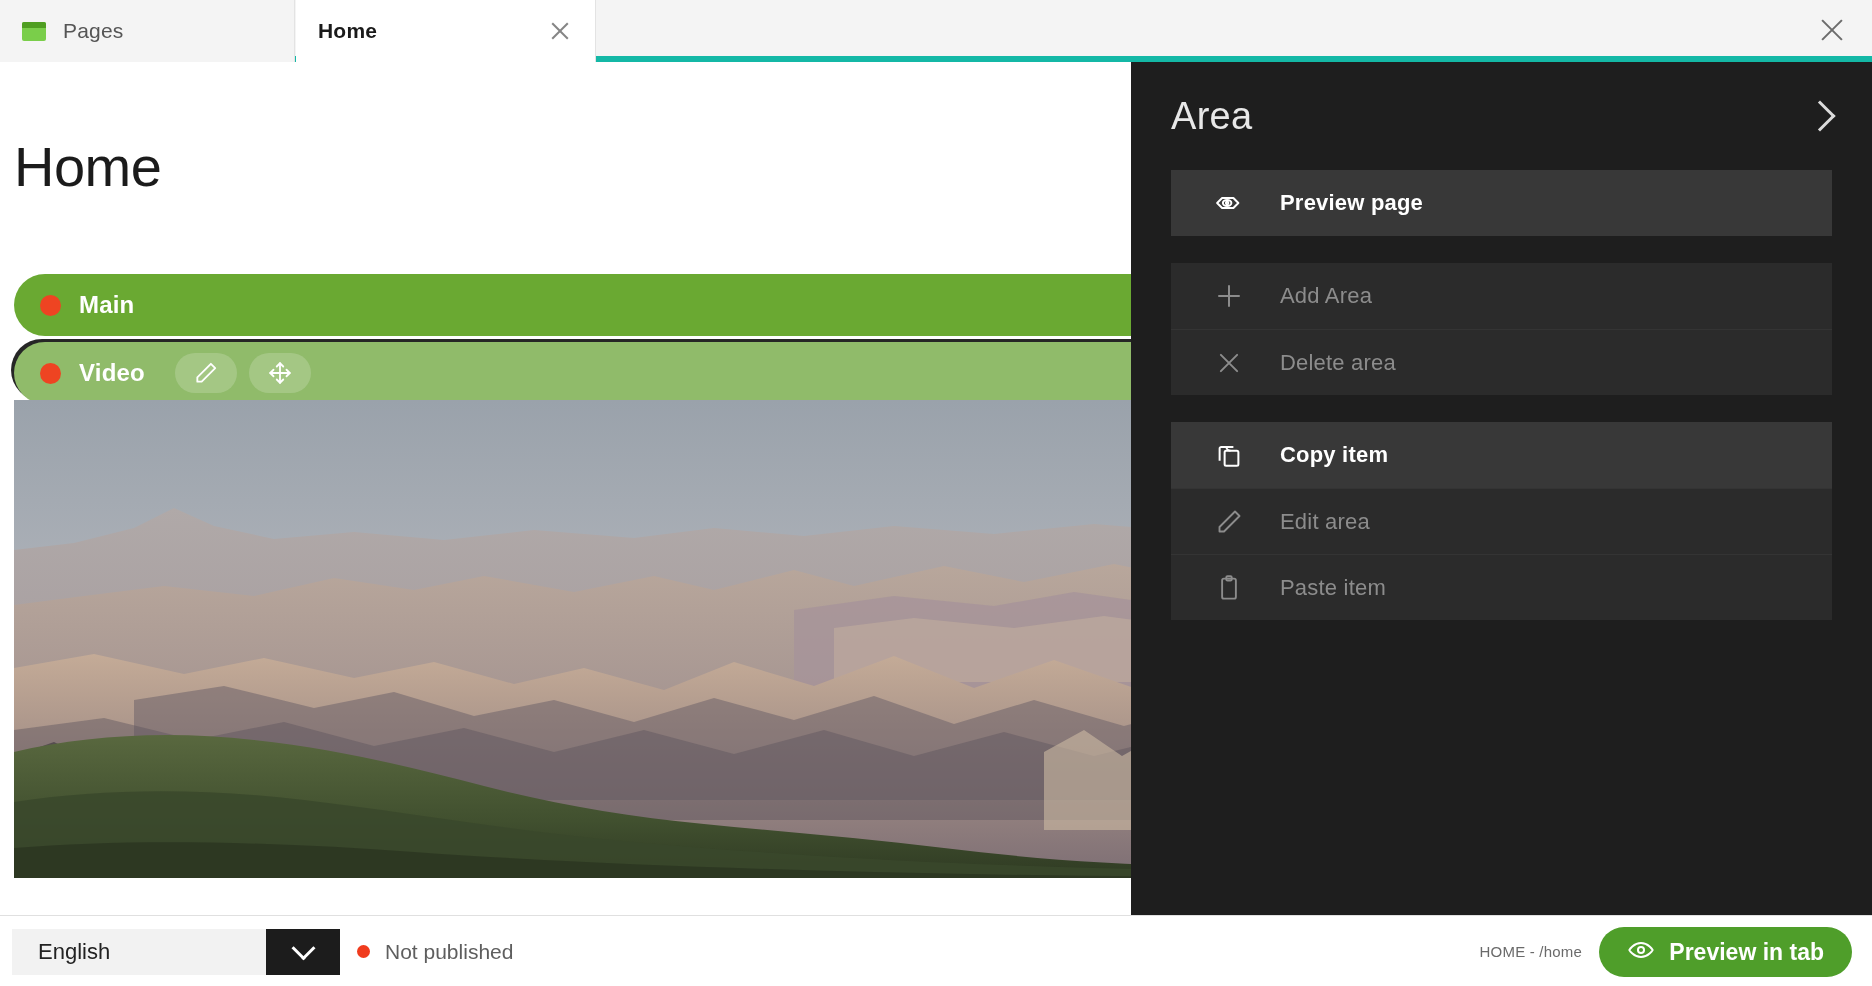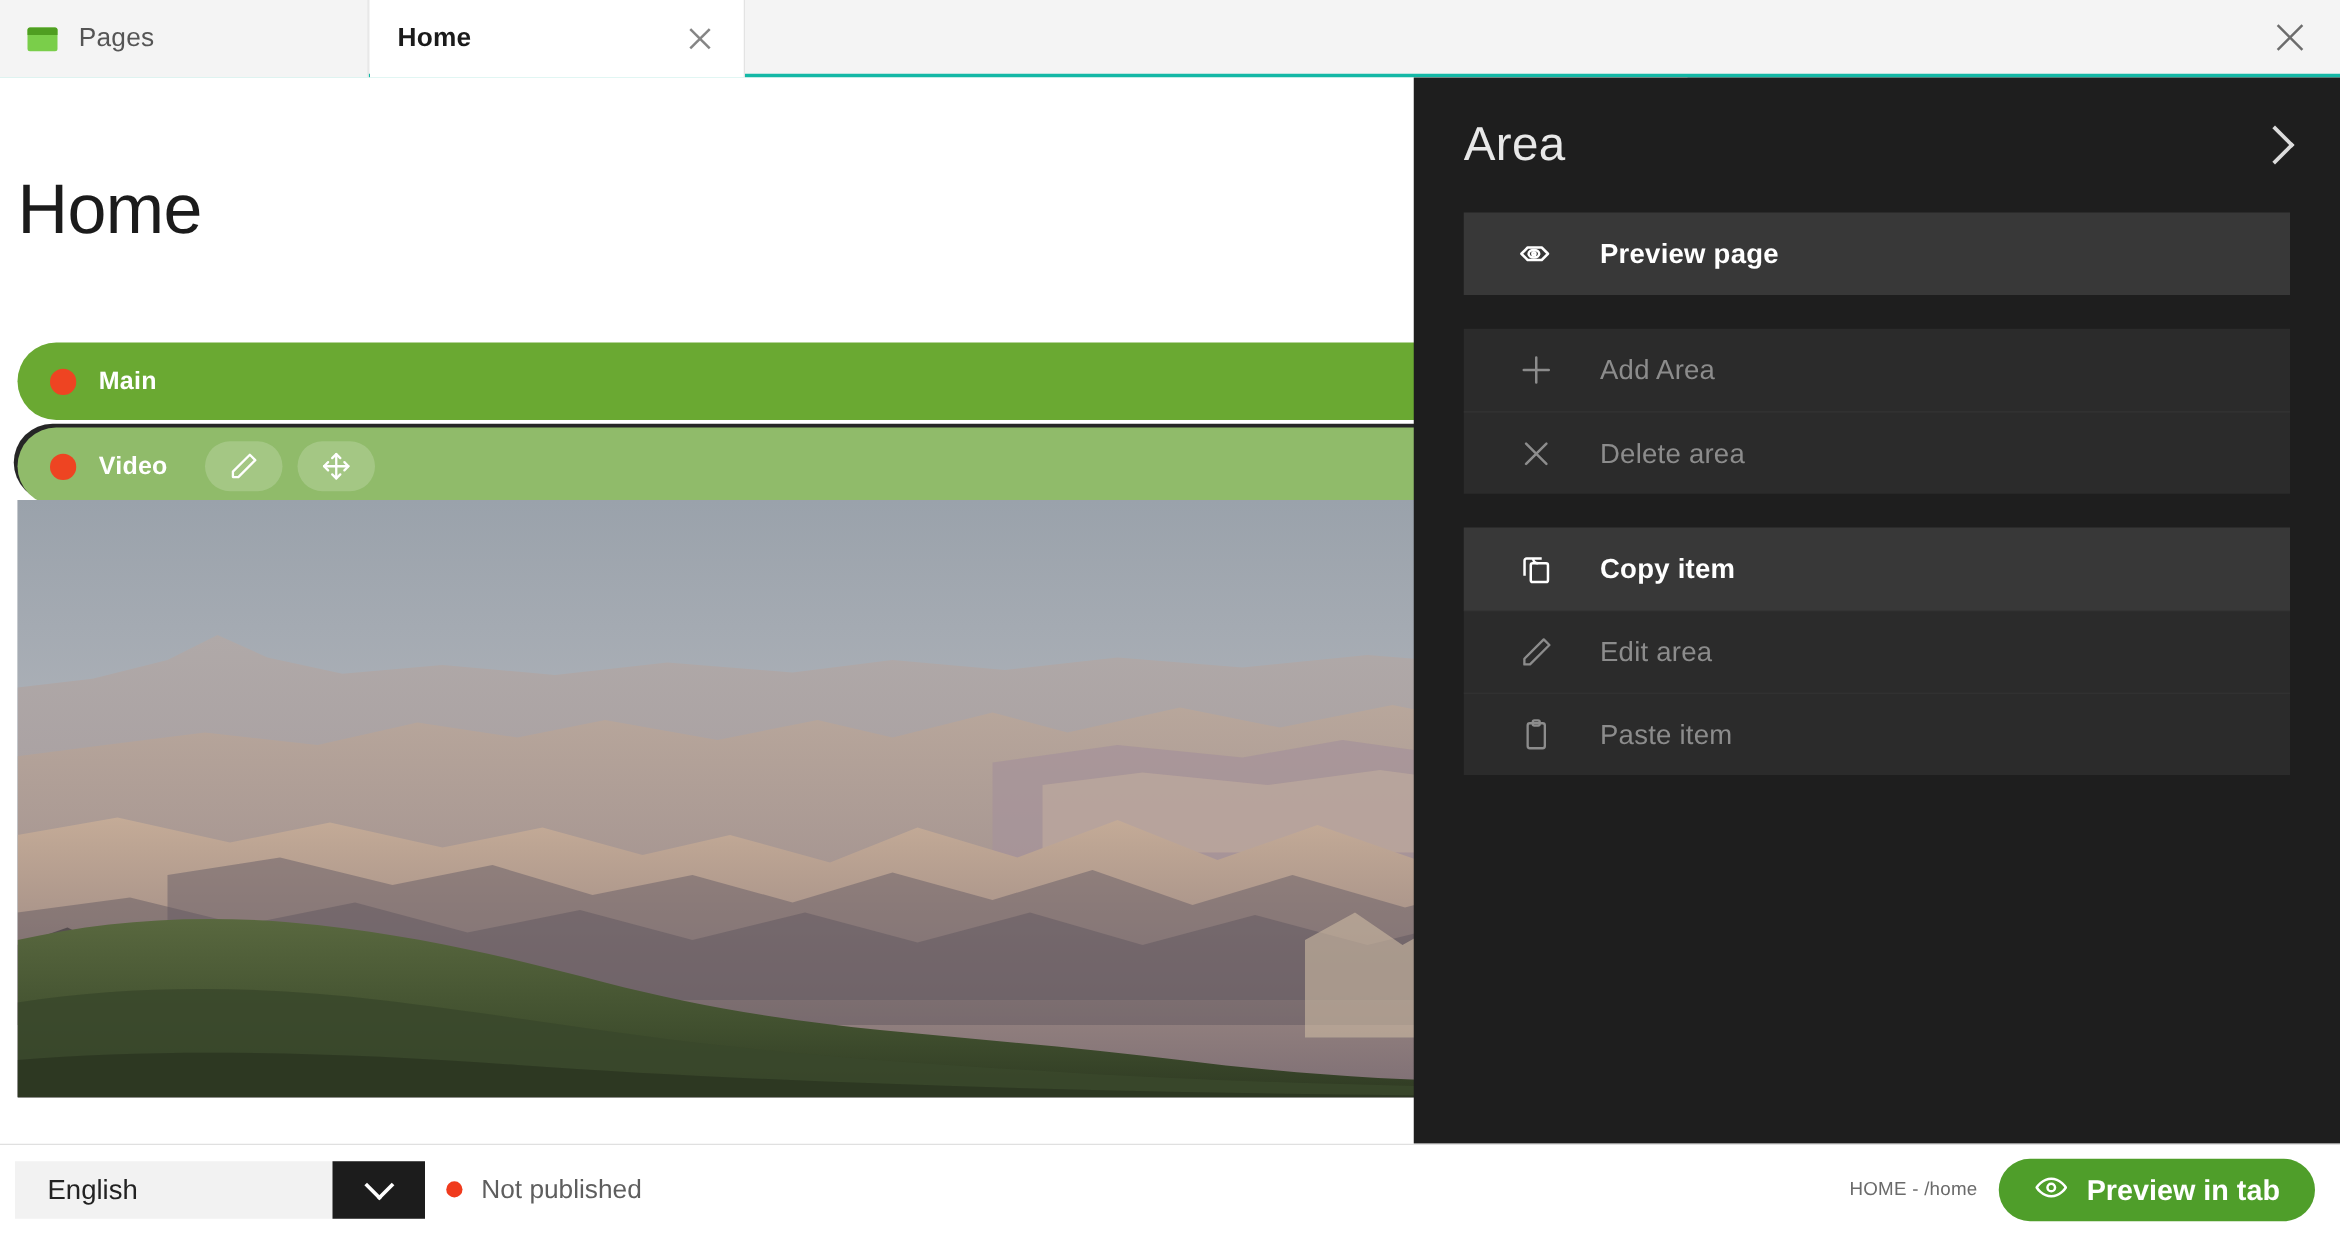--- a/index.html
+++ b/index.html
@@ -13,21 +13,21 @@
     position: relative;
     width: 1872px; height: 986px;
     background: #ffffff;
   }
 
   
   .tabbar {
     position: absolute; left: 0; top: 0;
     width: 1872px; height: 62px;
     background: #f4f4f4;
-    border-bottom: 3px solid #14b8a6;
+    border-bottom: 6px solid #14b8a6;
   }
   .tab {
     position: absolute; top: 0; height: 62px;
     display: flex; align-items: center;
     padding: 0 22px;
   }
   .tab-pages {
     left: 0; width: 295px;
     background: #f4f4f4;
     border-right: 1px solid #e3e3e3;
@@ -99,21 +99,21 @@
     display: flex; align-items: center;
     padding-left: 26px; gap: 18px;
     color: #ffffff;
   }
   .bar-main  { top: 212px; background: #6aa932; }
   .bar-video { top: 280px; background: #90bb6a; box-shadow: -3px -3px 0 0 rgba(0,0,0,.85); }
   .bar-dot {
     width: 21px; height: 21px; border-radius: 50%;
     background: #ee4422; flex: 0 0 auto;
   }
-  .bar-label { font-size: 20px; font-weight: bold; letter-spacing: .2px; }
+  .bar-label { font-size: 24px; font-weight: bold; letter-spacing: .2px; }
   .bar-actions { display: flex; gap: 12px; margin-left: 12px; }
   .bar-btn {
     width: 62px; height: 40px; border-radius: 20px;
     background: rgba(255,255,255,.18);
     display: flex; align-items: center; justify-content: center;
     cursor: pointer;
   }
   .bar-btn svg { display: block; }
 
   

